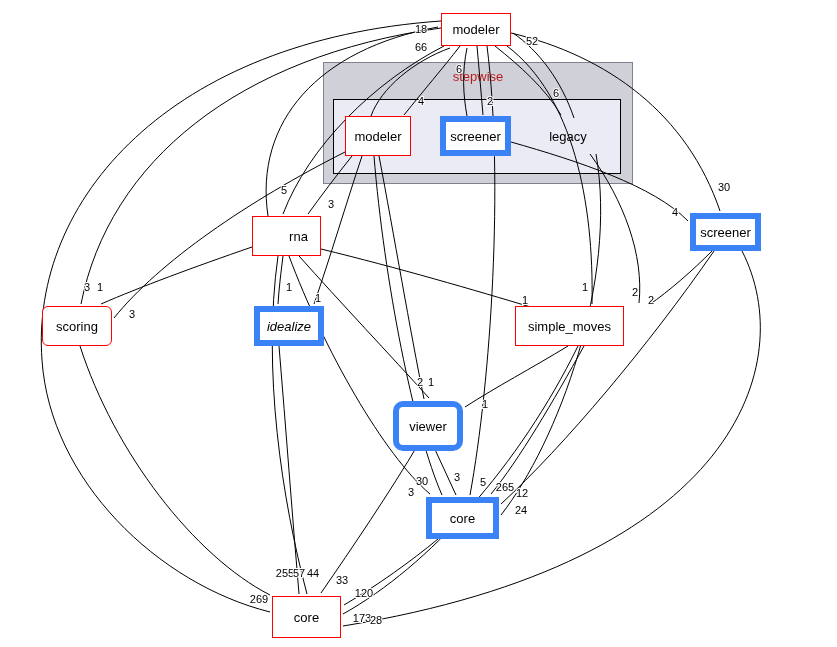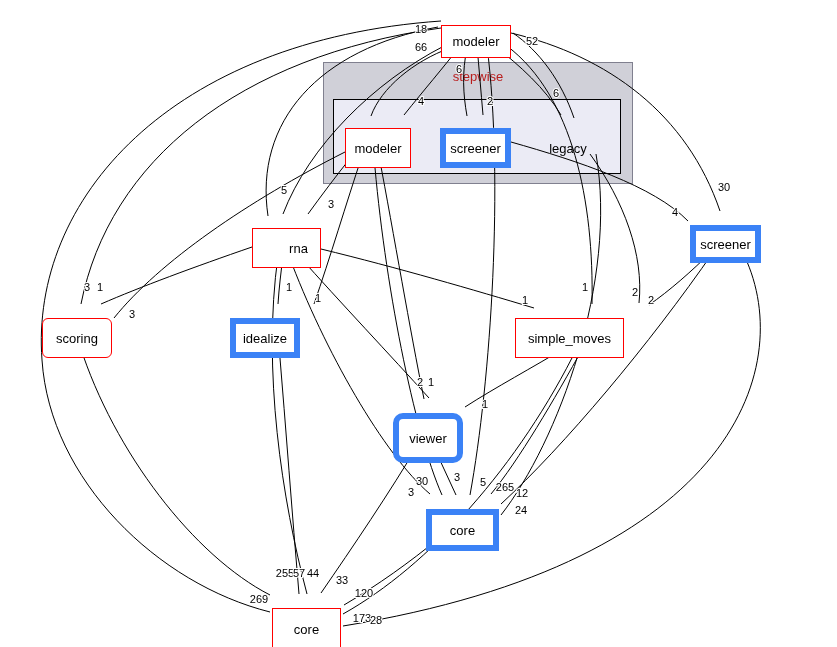--- a/index.html
+++ b/index.html
@@ -19,21 +19,21 @@
   #edges-layer { position:absolute; left:0; top:0; z-index:2; }
   #edges-layer path { fill:none; stroke-width:1; }
   #edges-layer text {
     font-family:"Liberation Sans", sans-serif; font-size:11px;
     text-anchor:middle; fill:#000;
     paint-order: stroke; stroke:#ffffff; stroke-width:2px;
   }
   .node {
     position:absolute; box-sizing:border-box; z-index:3;
     display:flex; align-items:center; justify-content:center;
-    background:#ffffff; font-size:13px; color:#000; cursor:pointer;margin-top:12px;
+    background:#ffffff; font-size:13px; color:#000; cursor:pointer;
   }
   .node.red   { border:1px solid #ff0000; }
   .node.black { border:6px solid #3b82f6; }
   .node.none  { border:none; background:transparent; }
 </style>
 </head>
 <body>
 
 <div id="canvas">
   <div id="cluster-outer" class="cluster" style="left: 323px; top: 62px; width: 310px; height: 122px; background: rgb(208, 208, 216); border: 1px solid rgb(128, 128, 143);">
@@ -200,19 +200,19 @@
       <text x="376" y="624">28</text>
     </svg>
   <div id="nodes-layer">
       <div class="node red" style="left: 441px; top: 13px; width: 70px; height: 33px;">modeler</div>
       <div class="node red" style="left: 345px; top: 116px; width: 66px; height: 40px;">modeler</div>
       <div class="node black" style="left: 440px; top: 116px; width: 71px; height: 40px;">screener</div>
       <div class="node none" style="left: 540px; top: 118px; width: 56px; height: 36px;">legacy</div>
       <div class="node black" style="left: 690px; top: 213px; width: 71px; height: 38px;">screener</div>
       <div class="node red" style="left: 252px; top: 216px; width: 69px; height: 40px; padding-left: 24px;">rna</div>
       <div class="node red" style="left: 42px; top: 306px; width: 70px; height: 40px; border-radius: 6px;">scoring</div>
-      <div class="node black" style="left: 230px; top: 306px; width: 70px; height: 40px;">idealize</div>
+      <div class="node black" style="left: 254px; top: 306px; width: 70px; height: 40px; font-style: italic;">idealize</div>
       <div class="node red" style="left: 515px; top: 306px; width: 109px; height: 40px;">simple_moves</div>
       <div class="node black" style="left: 393px; top: 401px; width: 70px; height: 50px; border-radius: 10px;">viewer</div>
       <div class="node black" style="left: 426px; top: 497px; width: 73px; height: 42px;">core</div>
       <div class="node red" style="left: 272px; top: 596px; width: 69px; height: 42px;">core</div>
     </div>
 </div>
 
 </body></html>

